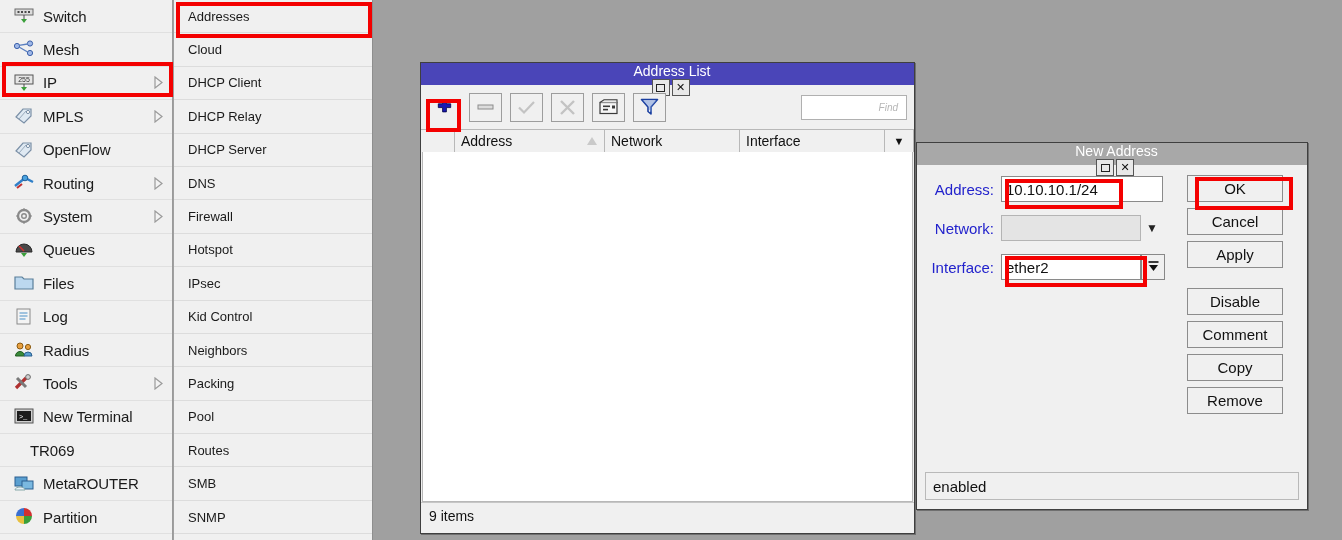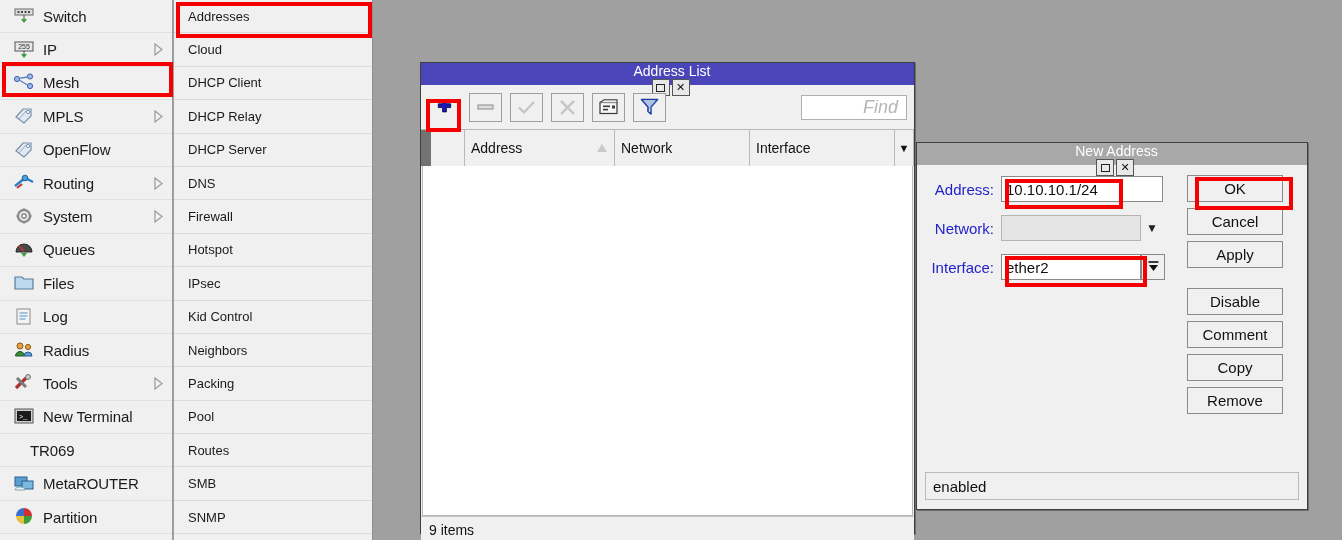--- a/index.html
+++ b/index.html
@@ -126,31 +126,30 @@
   }
   .tb-btn.plain { border-color: transparent; }
   .find-box {
     margin-left: auto;
     width: 106px; height: 25px;
     background: #fff;
     border: 1px solid #b0b0b0;
     box-sizing: border-box;
     display: flex; align-items: center; justify-content: flex-end;
     padding-right: 8px;
-    font-size: 18px; font-style: italic; color: #b6b6b6;
+    font-size: 10px; font-style: italic; color: #b6b6b6;
   }
   .al-headrow {
     display: flex;
-    height: 37px;
+    height: 23px;
     background: #737373;
     border-top: 1px solid #b8b8b8;
     box-sizing: border-box;
     font-size: 14px;
     color: #111;
-    padding-left: 10px;
   }
   .al-headrow .hcell {
     border-right: 1px solid #b8b8b8;
     box-sizing: border-box;
     display: flex; align-items: center;
     padding-left: 6px;
     position: relative;
     background: #f0f0f0;
   }
   .al-headrow .hcell .sort-tri {
@@ -258,44 +257,44 @@
               <path d="M11 9 v4" stroke="#4a4a4a"></path>
               <path d="M8 13 h6 l-3 4 z" fill="#3a9f3a"></path>
             </svg>
           </span>
           <span class="mi-label">Switch</span>
           <span class="mi-arrow"></span>
         </div>
         <div class="menu-item">
           <span class="mi-ico">
             <svg width="22" height="20" viewBox="0 0 22 20">
+              <circle cx="4" cy="6" r="2.6" fill="#9fb8e8" stroke="#3a5fa8"></circle>
+              <circle cx="17" cy="3.5" r="2.6" fill="#9fb8e8" stroke="#3a5fa8"></circle>
+              <circle cx="17" cy="13" r="2.6" fill="#9fb8e8" stroke="#3a5fa8"></circle>
+              <path d="M6 5.4 L14.6 4 M6 7 L14.6 12" stroke="#5a7fc0" stroke-width="1.3" fill="none"></path>
+            </svg>
+          </span>
+          <span class="mi-label">Mesh</span>
+          <span class="mi-arrow"></span>
+        </div>
+        <div class="menu-item">
+          <span class="mi-ico">
+            <svg width="22" height="20" viewBox="0 0 22 20">
               <rect x="2" y="2" width="18" height="9" fill="#e6e6e6" stroke="#555"></rect>
               <text x="11" y="9.3" font-size="7" text-anchor="middle" fill="#333" font-family="Liberation Sans">255</text>
               <path d="M11 11 v3" stroke="#4a4a4a"></path>
               <path d="M8 14 h6 l-3 4 z" fill="#3a9f3a"></path>
             </svg>
           </span>
           <span class="mi-label">IP</span>
           <span class="mi-arrow">
             <svg width="9" height="13" viewBox="0 0 9 13">
               <path d="M1 1 L8 6.5 L1 12 z" fill="#f2f2f2" stroke="#9a9a9a" stroke-width="1.2"></path>
             </svg>
           </span>
-        </div>
-        <div class="menu-item">
-          <span class="mi-ico">
-            <svg width="22" height="20" viewBox="0 0 22 20">
-              <circle cx="4" cy="6" r="2.6" fill="#9fb8e8" stroke="#3a5fa8"></circle>
-              <circle cx="17" cy="3.5" r="2.6" fill="#9fb8e8" stroke="#3a5fa8"></circle>
-              <circle cx="17" cy="13" r="2.6" fill="#9fb8e8" stroke="#3a5fa8"></circle>
-              <path d="M6 5.4 L14.6 4 M6 7 L14.6 12" stroke="#5a7fc0" stroke-width="1.3" fill="none"></path>
-            </svg>
-          </span>
-          <span class="mi-label">Mesh</span>
-          <span class="mi-arrow"></span>
         </div>
         <div class="menu-item">
           <span class="mi-ico">
             <svg width="22" height="20" viewBox="0 0 22 20">
               <path d="M3 11 L10 3 L18 3 L18 10 L11 17 z" fill="#dfe9f2" stroke="#7a8fa6" stroke-width="1.2"></path>
               <path d="M6 13 L13 5" stroke="#9ab" stroke-width="1"></path>
               <circle cx="15" cy="6" r="1.6" fill="#fff" stroke="#7a8fa6"></circle>
             </svg>
           </span>
           <span class="mi-label">MPLS</span>

